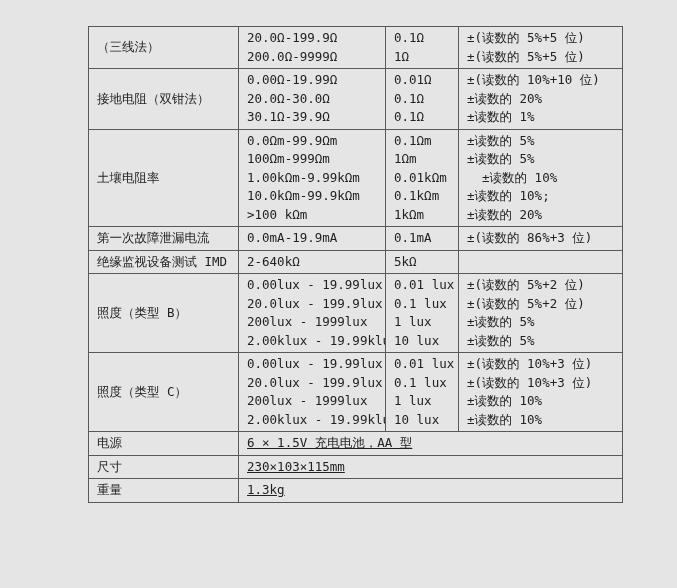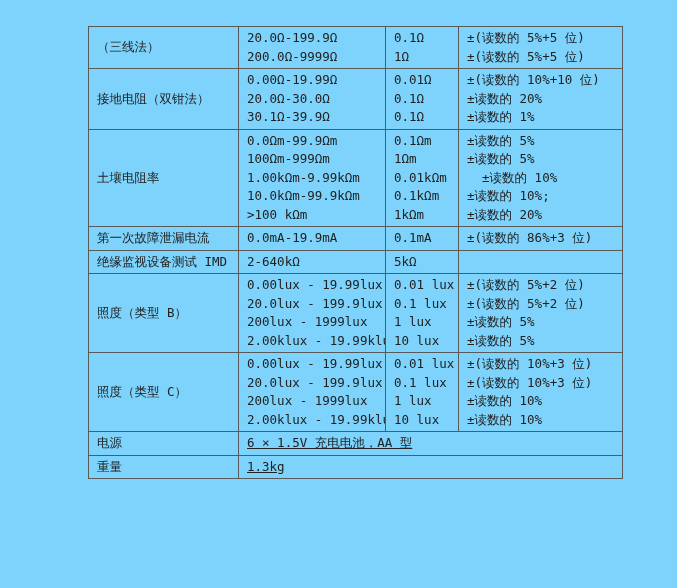--- a/index.html
+++ b/index.html
@@ -1,18 +1,18 @@
 <!DOCTYPE html>
 <html><head>
 <meta charset="utf-8">
 <style>
   html,body{margin:0;padding:0;background:#ffffff;}
   body{width:677px;height:588px;overflow:hidden;}
   .page{
-    position:relative;width:677px;height:588px;background:#7dd3fc;
+    position:relative;width:677px;height:588px;background:#e5e5e5;
     font-family:"DejaVu Sans Mono","DejaVu Sans","Liberation Sans",sans-serif;
     color:#212121;
   }
   table.spec{
     position:absolute;left:88px;top:26px;width:534px;
     border-collapse:collapse;table-layout:fixed;
   }
   table.spec td{
     border:1px solid #595959;
     padding:2px 8px;
@@ -167,19 +167,23 @@
           <div class="ln">±读数的 10%</div>
           <div class="ln">±读数的 10%</div>
         </td>
       </tr>
 
       <tr>
         <td class="lab">电源</td>
         <td class="val" colspan="3">6 × 1.5V 充电电池，AA 型</td>
       </tr>
       <tr>
+        <td class="lab">尺寸</td>
+        <td class="val" colspan="3">230×103×115mm</td>
+      </tr>
+      <tr>
         <td class="lab">重量</td>
         <td class="val" colspan="3">1.3kg</td>
       </tr>
 
     </tbody>
   </table>
 </div>
 
 </body></html>

